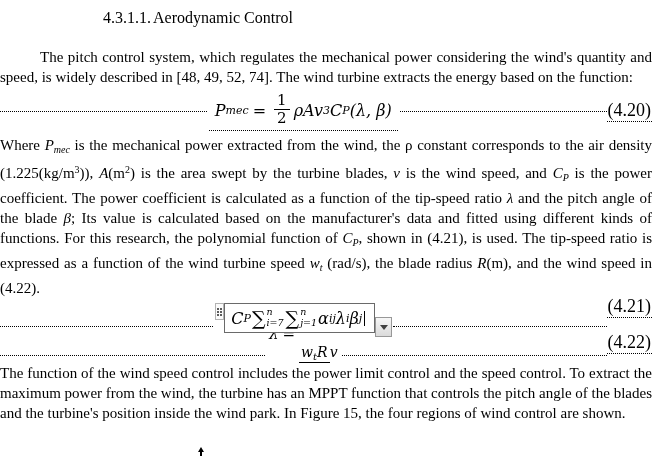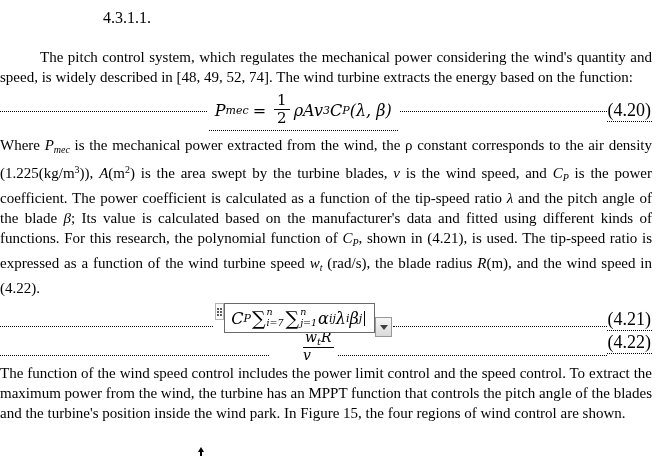--- a/index.html
+++ b/index.html
@@ -44,21 +44,21 @@
   .eq-label{
     font-size:18px;
     border-bottom:1px dotted #000;
     padding:0 1px;
     white-space:nowrap;
   }
 
   .row-420{ height:48px; }
   .row-421{ height:36px; align-items:flex-end; }
   .row-421 .leader{ margin-bottom:7px; }
-  .row-421 .eq-label{ margin-bottom:3px; }
+  .row-421 .eq-label{ margin-bottom:16px; }
   .row-422{ height:29px; align-items:flex-end; }
   .row-422 .leader{ margin-bottom:7px; }
   .row-422 .eq-label{ margin-bottom:9px; }
 
   
   .eq{
     font-family:"DejaVu Serif", serif;
     font-size:16px;
     white-space:nowrap;
   }
@@ -126,21 +126,21 @@
     font-size:9.5px; line-height:1.15; font-style:italic; margin-left:1px;
   }
   .cursor{
     display:inline-block; width:1px; height:15px;
     background:#000; margin-left:2px; vertical-align:middle;
   }
 
   
   .eq-422{ display:inline-flex; align-items:center; padding:0 4px; font-size:15px; }
   .frac-small{
-    display:inline-flex; flex-direction:column; align-items:flex-start;
+    display:inline-flex; flex-direction:row; align-items:flex-start;
     line-height:1.05; font-size:14px;margin-top:40px;
   }
   .frac-small .num{ border-bottom:1px solid #000; padding:0 2px 0 2px; }
   .frac-small .num .esub{ font-size:10px; vertical-align:-3px; }
   .frac-small .den{ padding-top:0px; }
 
   
   .axis-arrow{
     position:absolute; left:197px; bottom:1px;
     width:7px; height:9px;
@@ -154,20 +154,21 @@
   .axis-arrow .stem{ width:2px; height:4px; background:#000; margin:0 auto; }
 </style>
 </head>
 <body>
 
 <div class="page">
   <div class="content">
 
     <div class="heading">
       <span>4.3.1.1.</span>
+      <span>Aerodynamic Control</span>
     </div>
 
     <p class="para indent"><span>The pitch control system, which regulates the mechanical power considering the wind's quantity and speed, is widely described in [48, 49, 52, 74]. The wind turbine extracts the energy based on the function:</span></p>
 
     <div class="eq-row row-420">
       <span class="leader"></span>
       <span class="eq eq-420">
         <span class="it">P</span>
           <span class="esub">mec</span>
         <span class="op">=</span>

